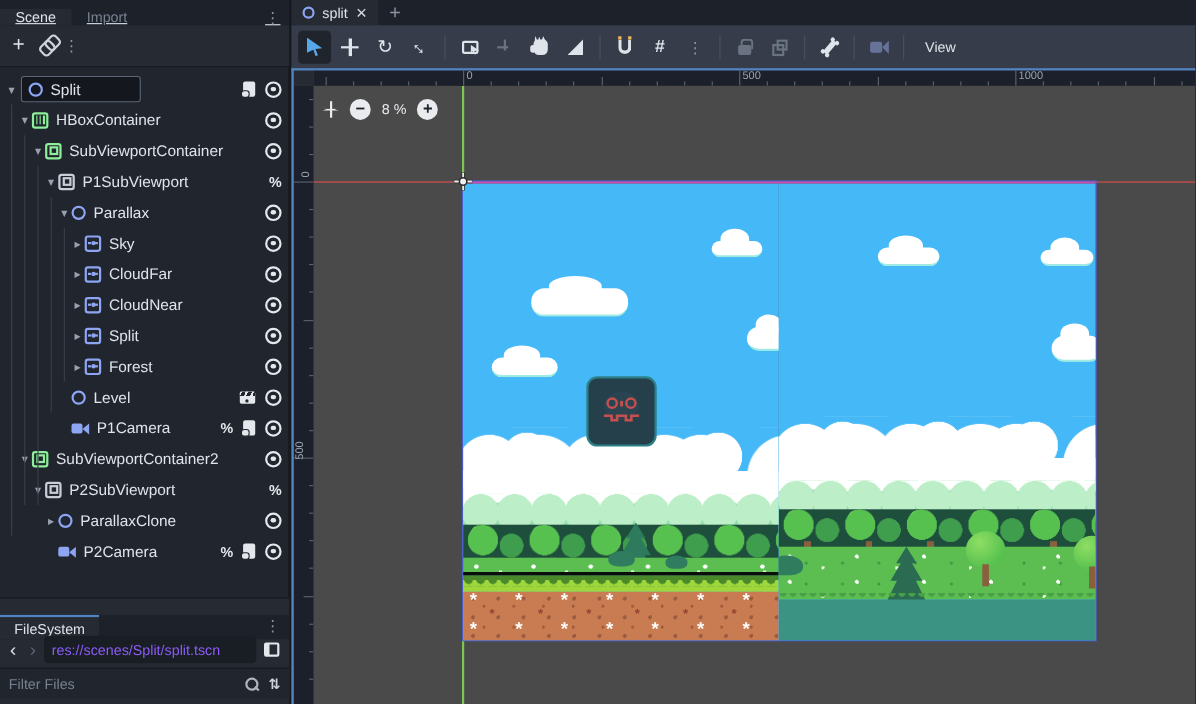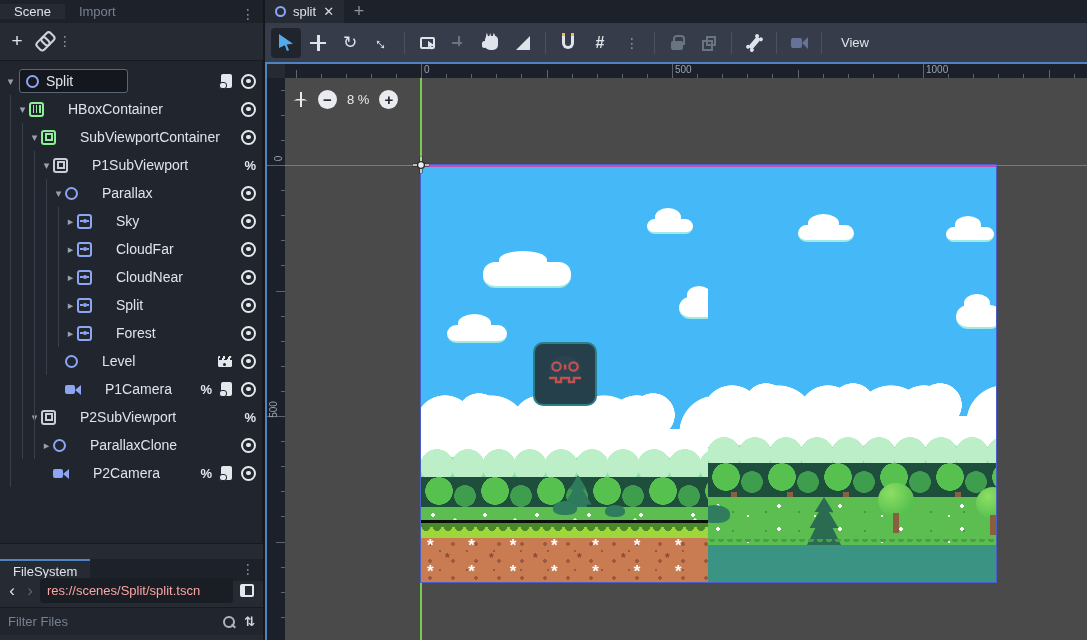--- a/index.html
+++ b/index.html
@@ -9,40 +9,40 @@
     font-family:"Liberation Sans","DejaVu Sans",sans-serif;
     font-size:13px; color:var(--text); background:var(--bg-panel);
     user-select:none;
   }
   :root {
     --text:#dfe3ea; --text-dim:#78818f;
   }
   
   .left-dock { position:absolute; left:0; top:0; width:263px; height:640px; background:var(--bg-panel); }
   .dock-splitter { position:absolute; left:263px; top:0; width:2px; height:640px; background:#14181d; }
-  .dock-tabs { position:absolute; left:0; top:0; width:263px; height:23px; background:var(--bg-dark); display:flex; align-items:center; }
+  .dock-tabs { position:absolute; left:0; top:0; width:263px; height:23px; background:var(--bg-dark); display:flex; align-items:flex-end;text-decoration:underline; }
   .dock-tab { padding:0 14px; display:flex; align-items:center; font-size:13px; color:var(--text-dim); }
   .dock-tab.active { background:var(--bg-panel); color:var(--text); }
   .dots { color:#8b93a1; font-size:14px; line-height:1; letter-spacing:0; }
   .dock-tabs .dots { margin-left:auto; padding:4px 8px 0 0; }
   .tree-toolbar { position:absolute; left:0; top:23px; width:263px; height:36px; display:flex; align-items:center; gap:6px; padding:0 6px; }
   .plus-btn { font-size:19px; color:var(--text); width:22px; text-align:center; line-height:20px; }
   .link-icon { position:relative; width:18px; height:18px; transform:rotate(-45deg); flex:0 0 auto; }
   .link-icon::before, .link-icon::after { content:""; position:absolute; top:5px; width:10px; height:8px; border:2px solid #cfd4dc; border-radius:4px; }
   .link-icon::before { left:0; } .link-icon::after { left:7px; }
   .filter-box { flex:1; height:25px; background:var(--bg-input); border-radius:4px; display:flex; align-items:center; padding:0 6px 0 8px; color:var(--text-dim); overflow:hidden; white-space:nowrap; }
   .filter-box .ph { flex:1; font-size:13px; overflow:hidden; text-overflow:ellipsis; }
   .mag { position:relative; width:14px; height:14px; flex:0 0 auto; }
   .mag::before { content:""; position:absolute; left:1px; top:1px; width:8px; height:8px; border:2px solid #aeb5c0; border-radius:50%; }
   .mag::after { content:""; position:absolute; left:9px; top:10px; width:5px; height:2px; background:#aeb5c0; transform:rotate(45deg); }
   
   .scene-tree { position:absolute; left:0; top:60px; width:263px; height:484px; background:var(--bg-tree); border:1px solid #161a21; border-left:none; overflow:hidden; padding-top:6px; }
   .tree-row { position:relative; height:28px; display:flex; align-items:center; padding-right:6px; }
   .tree-row .chev { width:13px; text-align:center; color:#99a1ae; font-size:11px; flex:0 0 auto; }
-  .tree-row .lbl { margin-left:24px; font-size:14px; color:var(--text); white-space:nowrap; }
+  .tree-row .lbl { margin-left:7px; font-size:14px; color:var(--text); white-space:nowrap; }
   .tree-row .sp { flex:1; }
   .tree-row .rgrp { display:flex; align-items:center; gap:9px; }
   .name-box { display:flex; align-items:center; border:1px solid #5c6575; background:#14181e; border-radius:3px; height:24px; padding:0 8px 0 6px; margin-left:2px; flex:1; }
   .name-box .lbl { margin-left:7px; }
   
   .ni { flex:0 0 auto; }
   .ni-circle { width:13px; height:13px; border:2.5px solid var(--node-blue); border-radius:50%; }
   .ni-hbox { width:15px; height:15px; border:2px solid var(--node-green); border-radius:3px; display:flex; gap:1.5px; padding:1.5px; }
   .ni-hbox i { flex:1; background:var(--node-green); }
   .ni-vpc, .ni-vp { position:relative; width:15px; height:15px; border:2px solid var(--node-green); border-radius:3px; }
@@ -68,21 +68,21 @@
   .tree-guides { position:absolute; pointer-events:none; left:0; top:0; width:100%; height:100%; }
   .tree-guides i { position:absolute; width:1px; background:#39404c; }
   
   .fs-dock { position:absolute; left:0; top:545px; width:263px; height:95px; background:var(--bg-panel); }
   .fs-tabs { position:absolute; left:0; top:14px; width:263px; height:22px; background:var(--bg-dark); display:flex; }
   .fs-tab { padding:0 13px; display:flex; align-items:center; background:var(--bg-panel); color:var(--text); border-top:2px solid var(--accent); font-size:13px; }
   .fs-tabs .dots { margin-left:auto; padding:3px 8px 0 0; }
   .fs-nav { position:absolute; left:0; top:30px; width:263px; height:30px; display:flex; align-items:center; gap:2px; padding:0 4px; }
   .chev-btn { width:16px; text-align:center; font-size:17px; line-height:1; color:var(--text); }
   .chev-btn.dim { color:#5c6472; }
-  .fs-path { flex:1; height:25px; background:var(--bg-input); border-radius:4px; display:flex; align-items:center; padding:0 7px; font-size:13px; color:#fca5a5; white-space:nowrap; overflow:hidden; }
+  .fs-path { flex:1; height:25px; background:var(--bg-input); border-radius:4px; display:flex; align-items:center; padding:0 7px; font-size:13px; color:#8b5cf6; white-space:nowrap; overflow:hidden; }
   .fs-mode { width:24px; height:24px; display:flex; align-items:center; justify-content:center; }
   .fs-mode i { width:14px; height:13px; border:2px solid #e4e7ec; border-radius:2px; border-left-width:5px; }
   .fs-filter { position:absolute; left:0; top:62px; width:263px; height:28px; background:var(--bg-tree); border-top:1px solid #161a21; display:flex; align-items:center; padding:0 8px; gap:8px; color:var(--text-dim); }
   .fs-filter .ph { flex:1; font-size:13px; }
   .sort-icon { color:#cfd4dc; font-size:13px; font-weight:bold; }
   
   .main { position:absolute; left:265px; top:0; width:822px; height:640px; }
   .scene-tabs { position:absolute; left:0; top:0; width:822px; height:23px; background:var(--bg-dark); display:flex; }
   .scene-tab { display:flex; align-items:center; gap:7px; padding:0 10px; background:var(--bg-panel); color:var(--text); font-size:13px; }
   .scene-tab .ni-circle { width:11px; height:11px; border-width:2px; }
@@ -328,20 +328,29 @@
           </span>
         </div>
         <div class="tree-row" style="padding-left: 52px;">
           <span class="chev"></span>
           <span class="ni ni-cam"></span>
           <span class="lbl">P1Camera</span>
           <span class="sp"></span>
           <span class="rgrp">
             <span class="ri-percent">%</span>
             <span class="ri-script"></span>
+            <span class="ri-eye"></span>
+          </span>
+        </div>
+        <div class="tree-row" style="padding-left: 16px;">
+          <span class="chev">▾</span>
+          <span class="ni ni-vpc"></span>
+          <span class="lbl">SubViewportContainer2</span>
+          <span class="sp"></span>
+          <span class="rgrp">
             <span class="ri-eye"></span>
           </span>
         </div>
         <div class="tree-row" style="padding-left: 28px;">
           <span class="chev">▾</span>
           <span class="ni ni-vp"></span>
           <span class="lbl">P2SubViewport</span>
           <span class="sp"></span>
           <span class="rgrp">
             <span class="ri-percent">%</span>

